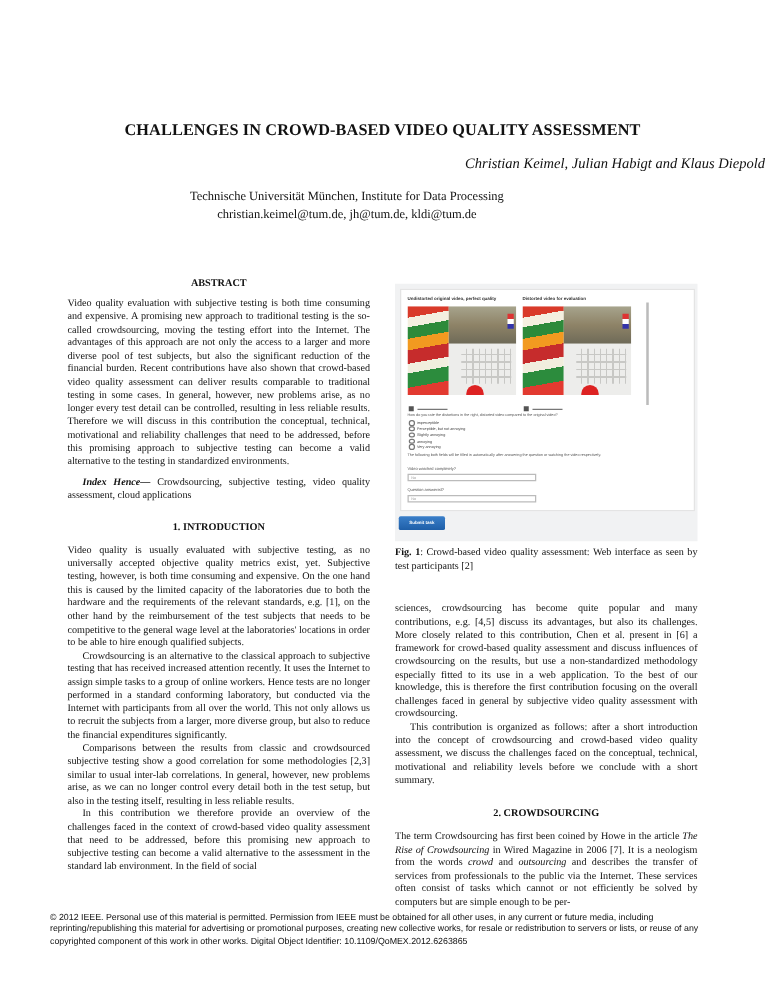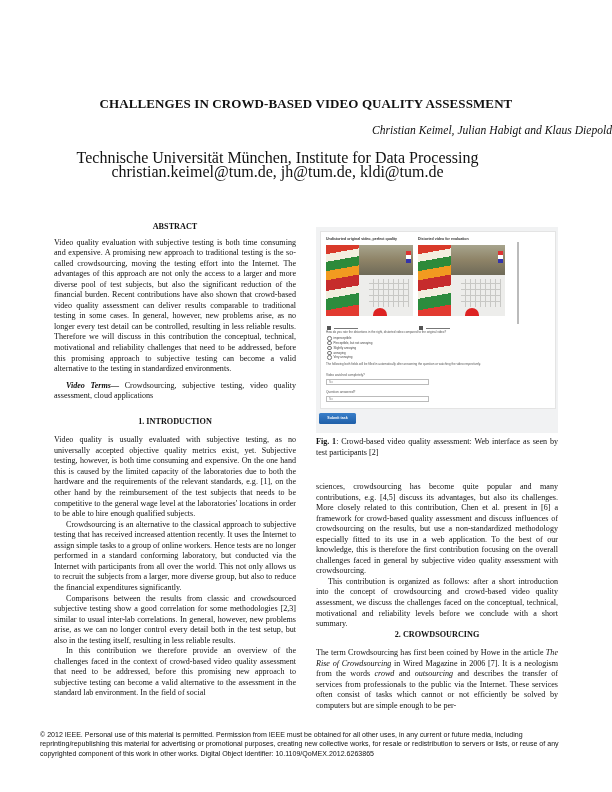--- a/index.html
+++ b/index.html
@@ -3,21 +3,21 @@
 <meta charset="utf-8">
 <style>
   html, body { margin: 0; padding: 0; background: #fff; }
   body { width: 612px; height: 792px; position: relative; overflow: hidden;
          font-family: "Liberation Serif", "DejaVu Serif", serif; color: #111; }
   .title { position: absolute; top: 96px; left: 0; width: 612px; text-align: center;
            font-weight: bold; font-size: 13px; letter-spacing: 0.1px; }
   .authors { position: absolute; top: 124px; left: 0; width: 612px; text-align: right;
              font-style: italic; font-size: 11.6px; }
   .affil { position: absolute; top: 151px; left: 0; width: 555px; text-align: center;
-           font-size: 16px; line-height: 14px; }
+           font-size: 10px; line-height: 14px; }
   .col { position: absolute; font-size: 8.1px; line-height: 10.55px; text-align: justify; hyphens: auto; }
   .col-left { left: 54px; top: 222px; width: 242px; }
   .sec-h { text-align: center; font-weight: bold; font-size: 8.2px; margin: 0; }
   p { margin: 0; }
   .indent { text-indent: 12px; }
   .index-terms { margin-top: 6px; text-indent: 12px; }
   .index-terms b { font-style: italic; }
   .sec-intro { margin-top: 15px; margin-bottom: 8px; }
   .fig { position: absolute; left: 316px; top: 227px; width: 242px; height: 206px;
          background: #f1f2f3; }
@@ -44,38 +44,38 @@
   .note { position: absolute; left: 5px; top: 130px; font-family: "Liberation Sans", sans-serif; font-size: 3px; color: #555; }
   .fld-label { position: absolute; left: 5px; font-family: "Liberation Sans", sans-serif; font-size: 3.2px; color: #555; }
   .fld { position: absolute; left: 5px; width: 103px; height: 5.5px; border: .5px solid #bbb; background: #fff;
          font-family: "Liberation Sans", sans-serif; font-size: 3px; color: #999; padding-left: 2px; line-height: 5.5px; box-sizing: border-box; }
   .submit { position: absolute; left: 3px; top: 186px; width: 37px; height: 11px; border-radius: 1.5px;
             background: linear-gradient(#3a7fc9, #1f5fa8); color: #fff; font-family: "Liberation Sans", sans-serif;
             font-size: 3.6px; font-weight: bold; text-align: center; line-height: 11px; }
   .caption { position: absolute; left: 316px; top: 437px; width: 242px; font-size: 8.1px; line-height: 10.55px; text-align: justify; }
   .caption b { font-weight: bold; }
   .col-right-body { position: absolute; left: 316px; top: 482px; width: 242px; font-size: 8.1px; line-height: 10.55px; text-align: justify; }
-  .sec-crowd { margin-bottom: 8px; }
+  .sec-crowd { margin-top: 16px; margin-bottom: 8px; }
   .footer { position: absolute; left: 40px; top: 730px; width: 540px; font-family: "Liberation Sans", "DejaVu Sans", sans-serif;
             font-size: 7.05px; line-height: 9.4px; color: #111; }
 </style>
 </head>
 <body>
 
 <div class="title">CHALLENGES IN CROWD-BASED VIDEO QUALITY ASSESSMENT</div>
 <div class="authors">Christian Keimel, Julian Habigt and Klaus Diepold</div>
 <div class="affil">
   <div>Technische Universität München, Institute for Data Processing</div>
   <div>christian.keimel@tum.de, jh@tum.de, kldi@tum.de</div>
 </div>
 
 <div class="col col-left">
   <h3 class="sec-h" style="margin-bottom:5px;">ABSTRACT</h3>
   <p class="indent" style="text-indent:0">Video quality evaluation with subjective testing is both time consuming and expensive. A promising new approach to traditional testing is the so-called crowdsourcing, moving the testing effort into the Internet. The advantages of this approach are not only the access to a larger and more diverse pool of test subjects, but also the significant reduction of the financial burden. Recent contributions have also shown that crowd-based video quality assessment can deliver results comparable to traditional testing in some cases. In general, however, new problems arise, as no longer every test detail can be controlled, resulting in less reliable results. Therefore we will discuss in this contribution the conceptual, technical, motivational and reliability challenges that need to be addressed, before this promising approach to subjective testing can become a valid alternative to the testing in standardized environments.</p>
-  <p class="index-terms"><b>Video Terms—</b><span> Crowdsourcing, subjective testing, video quality assessment, cloud applications</span></p>
+  <p class="index-terms"><b>Index Hence—</b><span> Crowdsourcing, subjective testing, video quality assessment, cloud applications</span></p>
   <h3 class="sec-h sec-intro">1.  INTRODUCTION</h3>
   <p>Video quality is usually evaluated with subjective testing, as no universally accepted objective quality metrics exist, yet. Subjective testing, however, is both time consuming and expensive. On the one hand this is caused by the limited capacity of the laboratories due to both the hardware and the requirements of the relevant standards, e.g. [1], on the other hand by the reimbursement of the test subjects that needs to be competitive to the general wage level at the laboratories' locations in order to be able to hire enough qualified subjects.</p>
   <p class="indent">Crowdsourcing is an alternative to the classical approach to subjective testing that has received increased attention recently. It uses the Internet to assign simple tasks to a group of online workers. Hence tests are no longer performed in a standard conforming laboratory, but conducted via the Internet with participants from all over the world. This not only allows us to recruit the subjects from a larger, more diverse group, but also to reduce the financial expenditures significantly.</p>
   <p class="indent">Comparisons between the results from classic and crowdsourced subjective testing show a good correlation for some methodologies [2,3] similar to usual inter-lab correlations. In general, however, new problems arise, as we can no longer control every detail both in the test setup, but also in the testing itself, resulting in less reliable results.</p>
   <p class="indent">In this contribution we therefore provide an overview of the challenges faced in the context of crowd-based video quality assessment that need to be addressed, before this promising new approach to subjective testing can become a valid alternative to the assessment in the standard lab environment. In the field of social</p>
 </div>
 
 <div class="fig">
   <div class="fig-panel">
     <div class="fig-label" style="left:5px;top:5px;">Undistorted original video, perfect quality</div>

